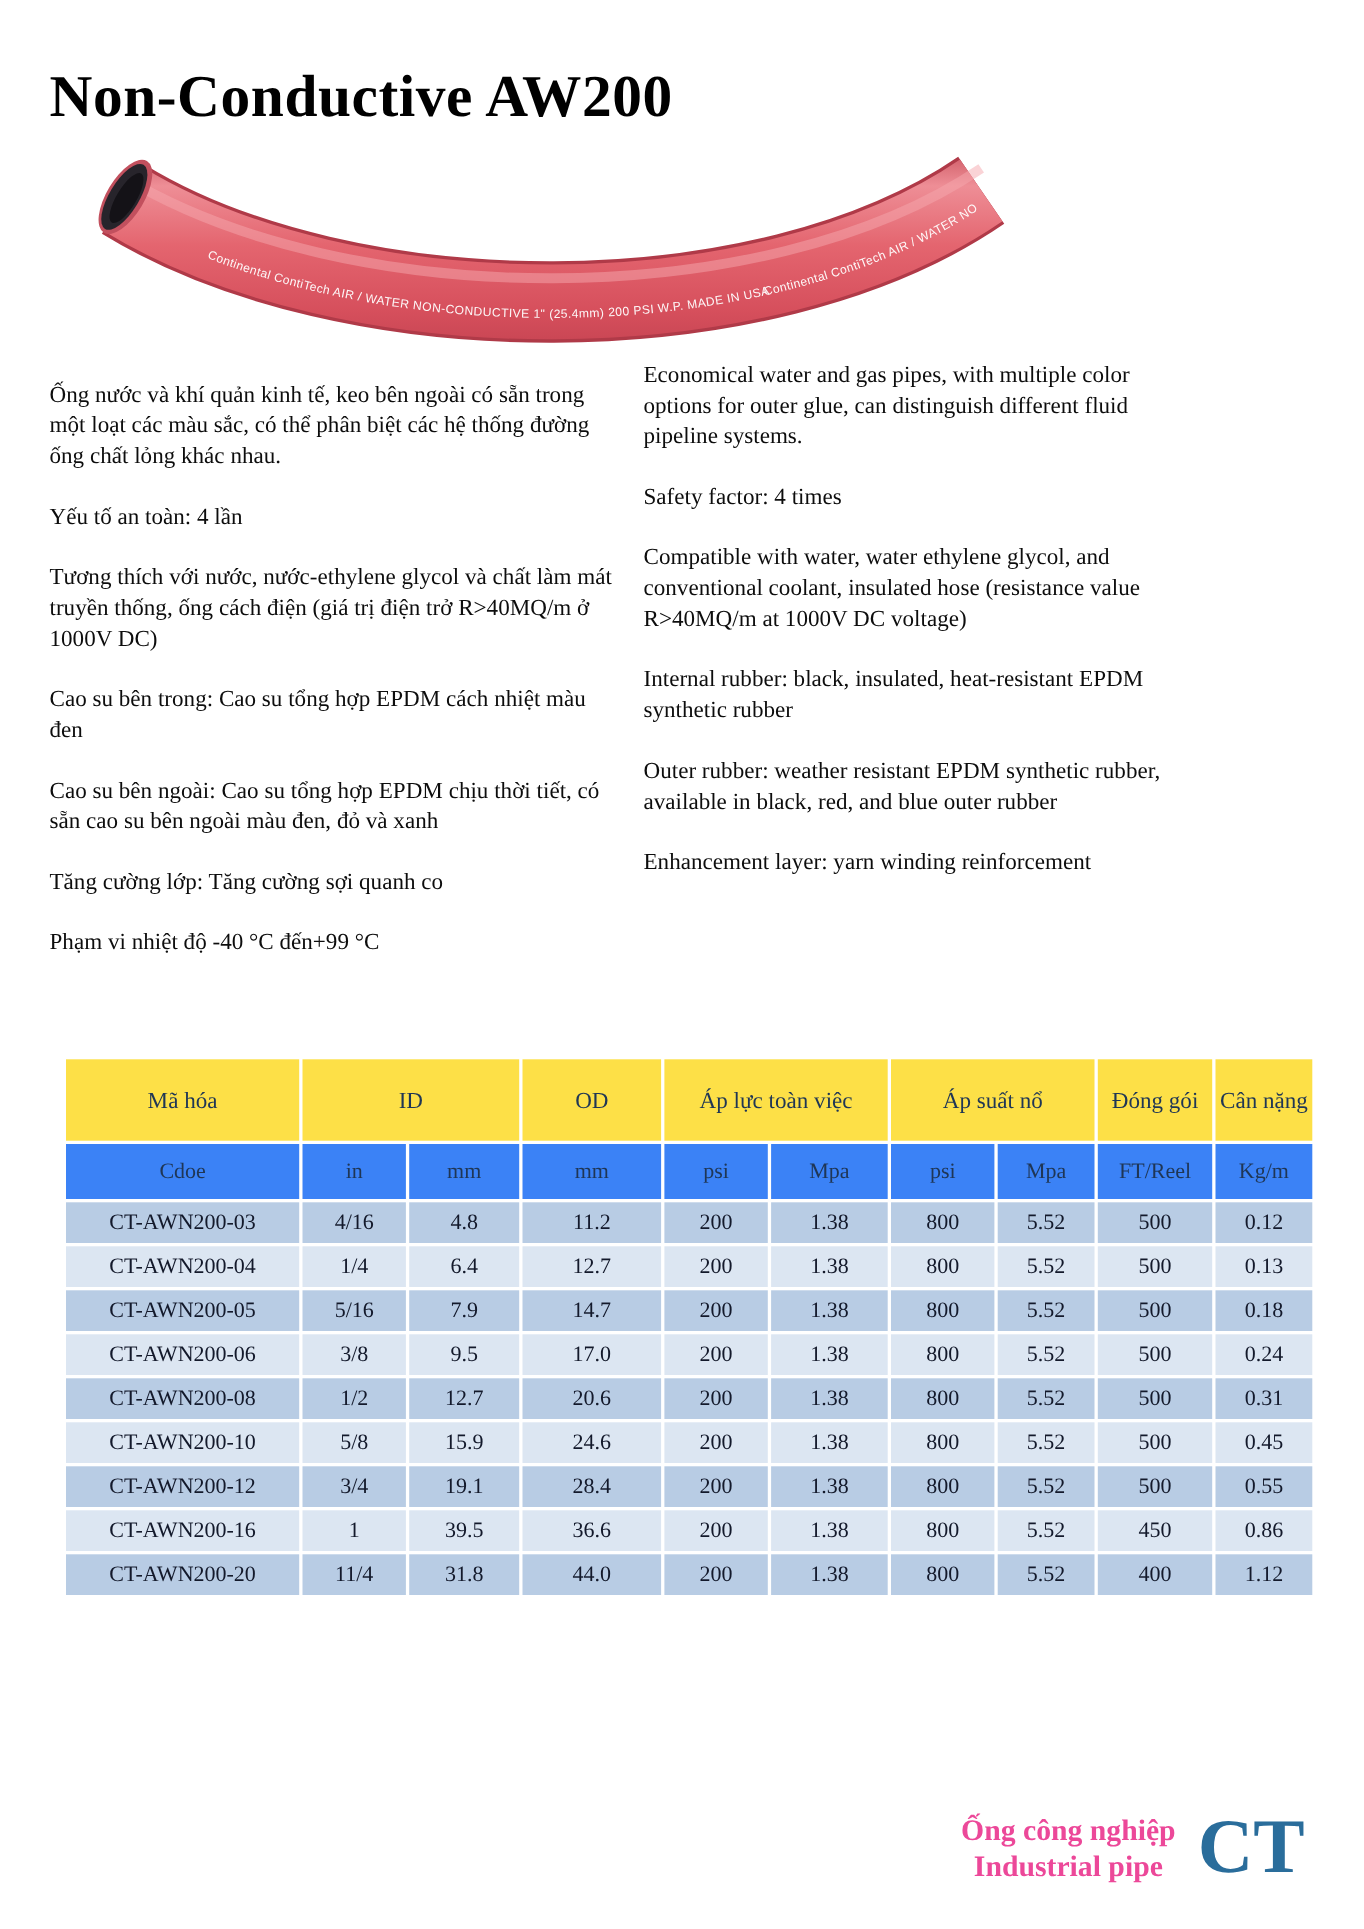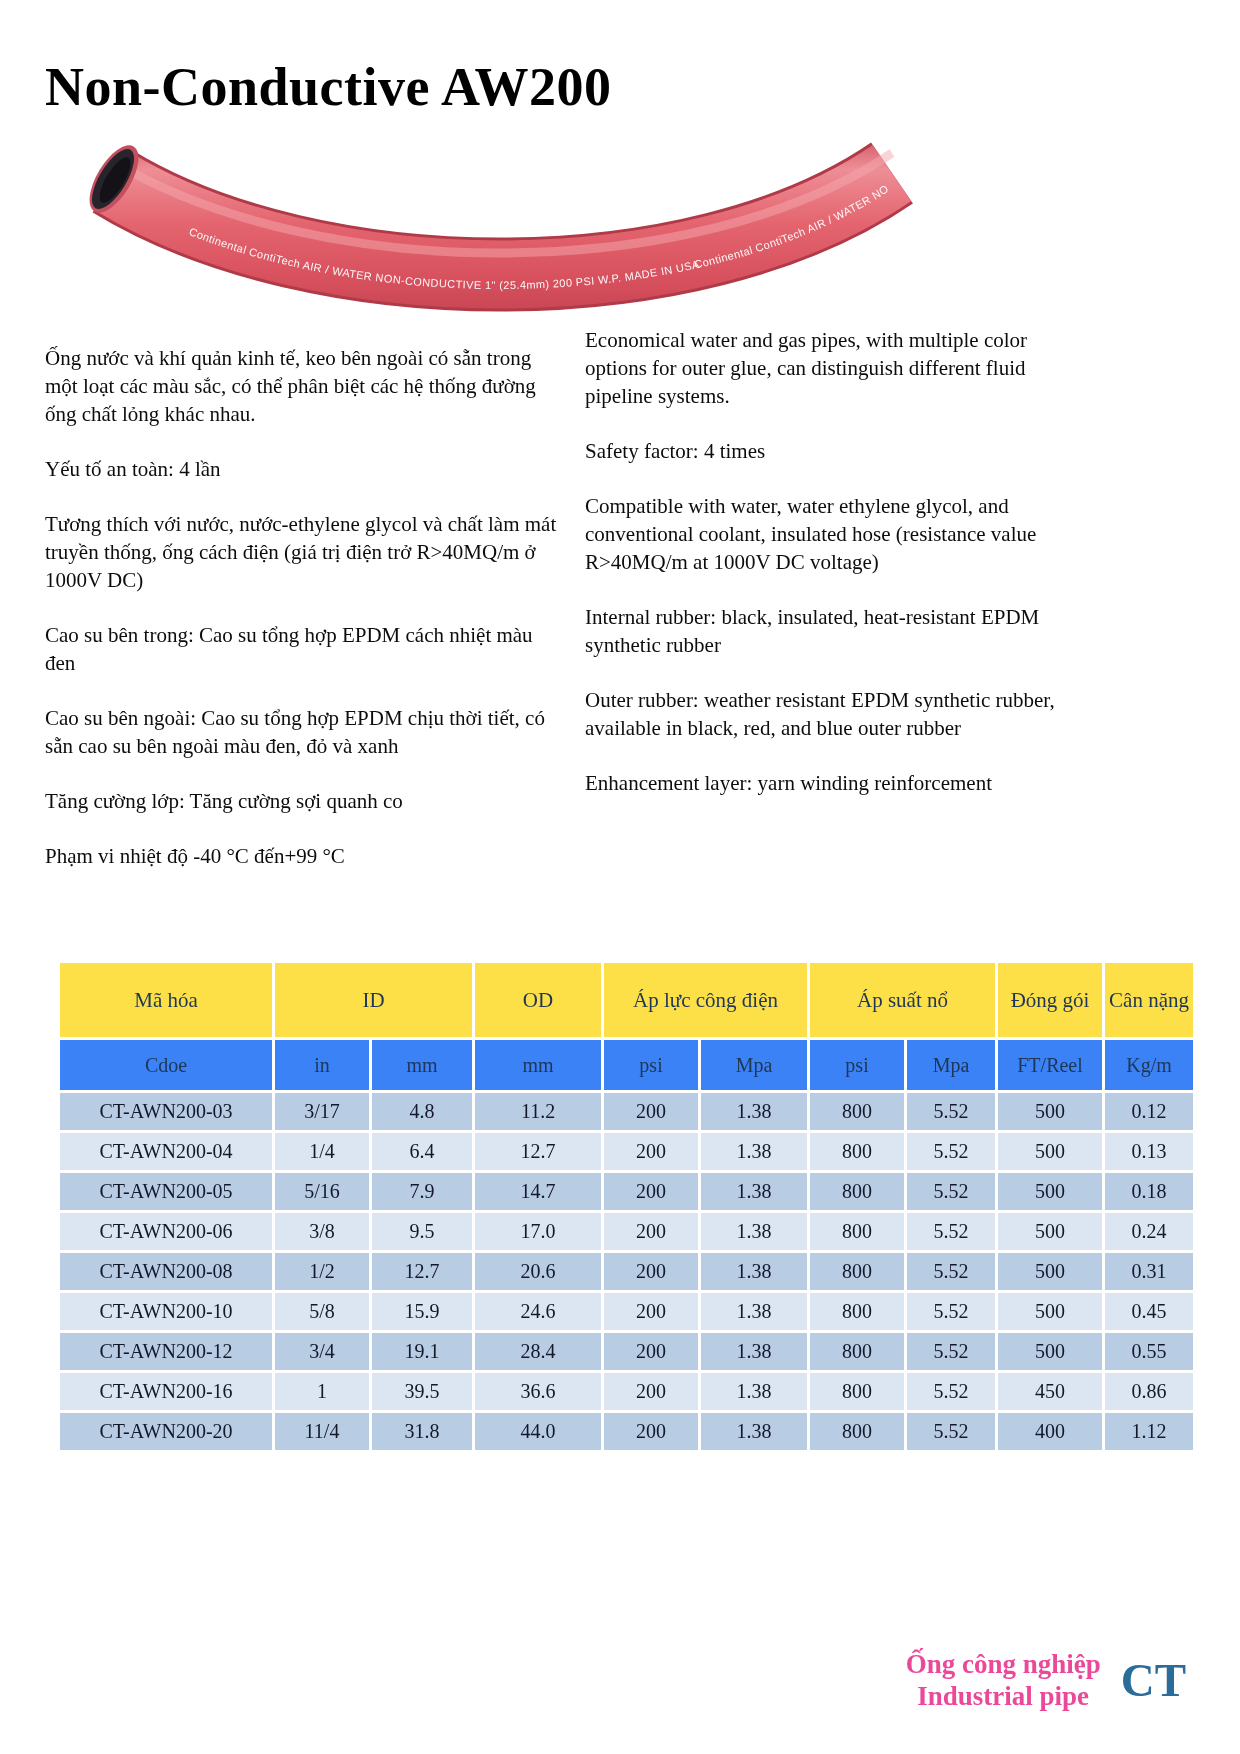--- a/index.html
+++ b/index.html
@@ -103,21 +103,21 @@
   .footer-text {
     text-align: center;
     color: #ec4899;
     font-weight: bold;
     font-size: 27px;
     line-height: 32px;
   }
   .footer-logo {
     color: #2a6d9b;
     font-weight: bold;
-    font-size: 47px;
+    font-size: 70px;
     line-height: 70px;
     padding-right: 4px;
   }
 </style>
 </head>
 <body>
 
 <div class="page">
 
   <h1 class="page-title">Non-Conductive AW200</h1>
@@ -181,42 +181,42 @@
         <col class="c6">
         <col class="c7">
         <col class="c8">
         <col class="c9">
     </colgroup>
     <thead>
       <tr class="group-row">
         <th>Mã hóa</th>
         <th colspan="2">ID</th>
         <th>OD</th>
-        <th colspan="2">Áp lực công điện</th>
+        <th colspan="2">Áp lực toàn việc</th>
         <th colspan="2">Áp suất nổ</th>
         <th>Đóng gói</th>
         <th>Cân nặng</th>
       </tr>
       <tr class="unit-row">
         <th>Cdoe</th>
         <th>in</th>
         <th>mm</th>
         <th>mm</th>
         <th>psi</th>
         <th>Mpa</th>
         <th>psi</th>
         <th>Mpa</th>
         <th>FT/Reel</th>
         <th>Kg/m</th>
       </tr>
     </thead>
     <tbody>
         <tr>
           <td>CT-AWN200-03</td>
-          <td>3/17</td>
+          <td>4/16</td>
           <td>4.8</td>
           <td>11.2</td>
           <td>200</td>
           <td>1.38</td>
           <td>800</td>
           <td>5.52</td>
           <td>500</td>
           <td>0.12</td>
         </tr>
         <tr>

